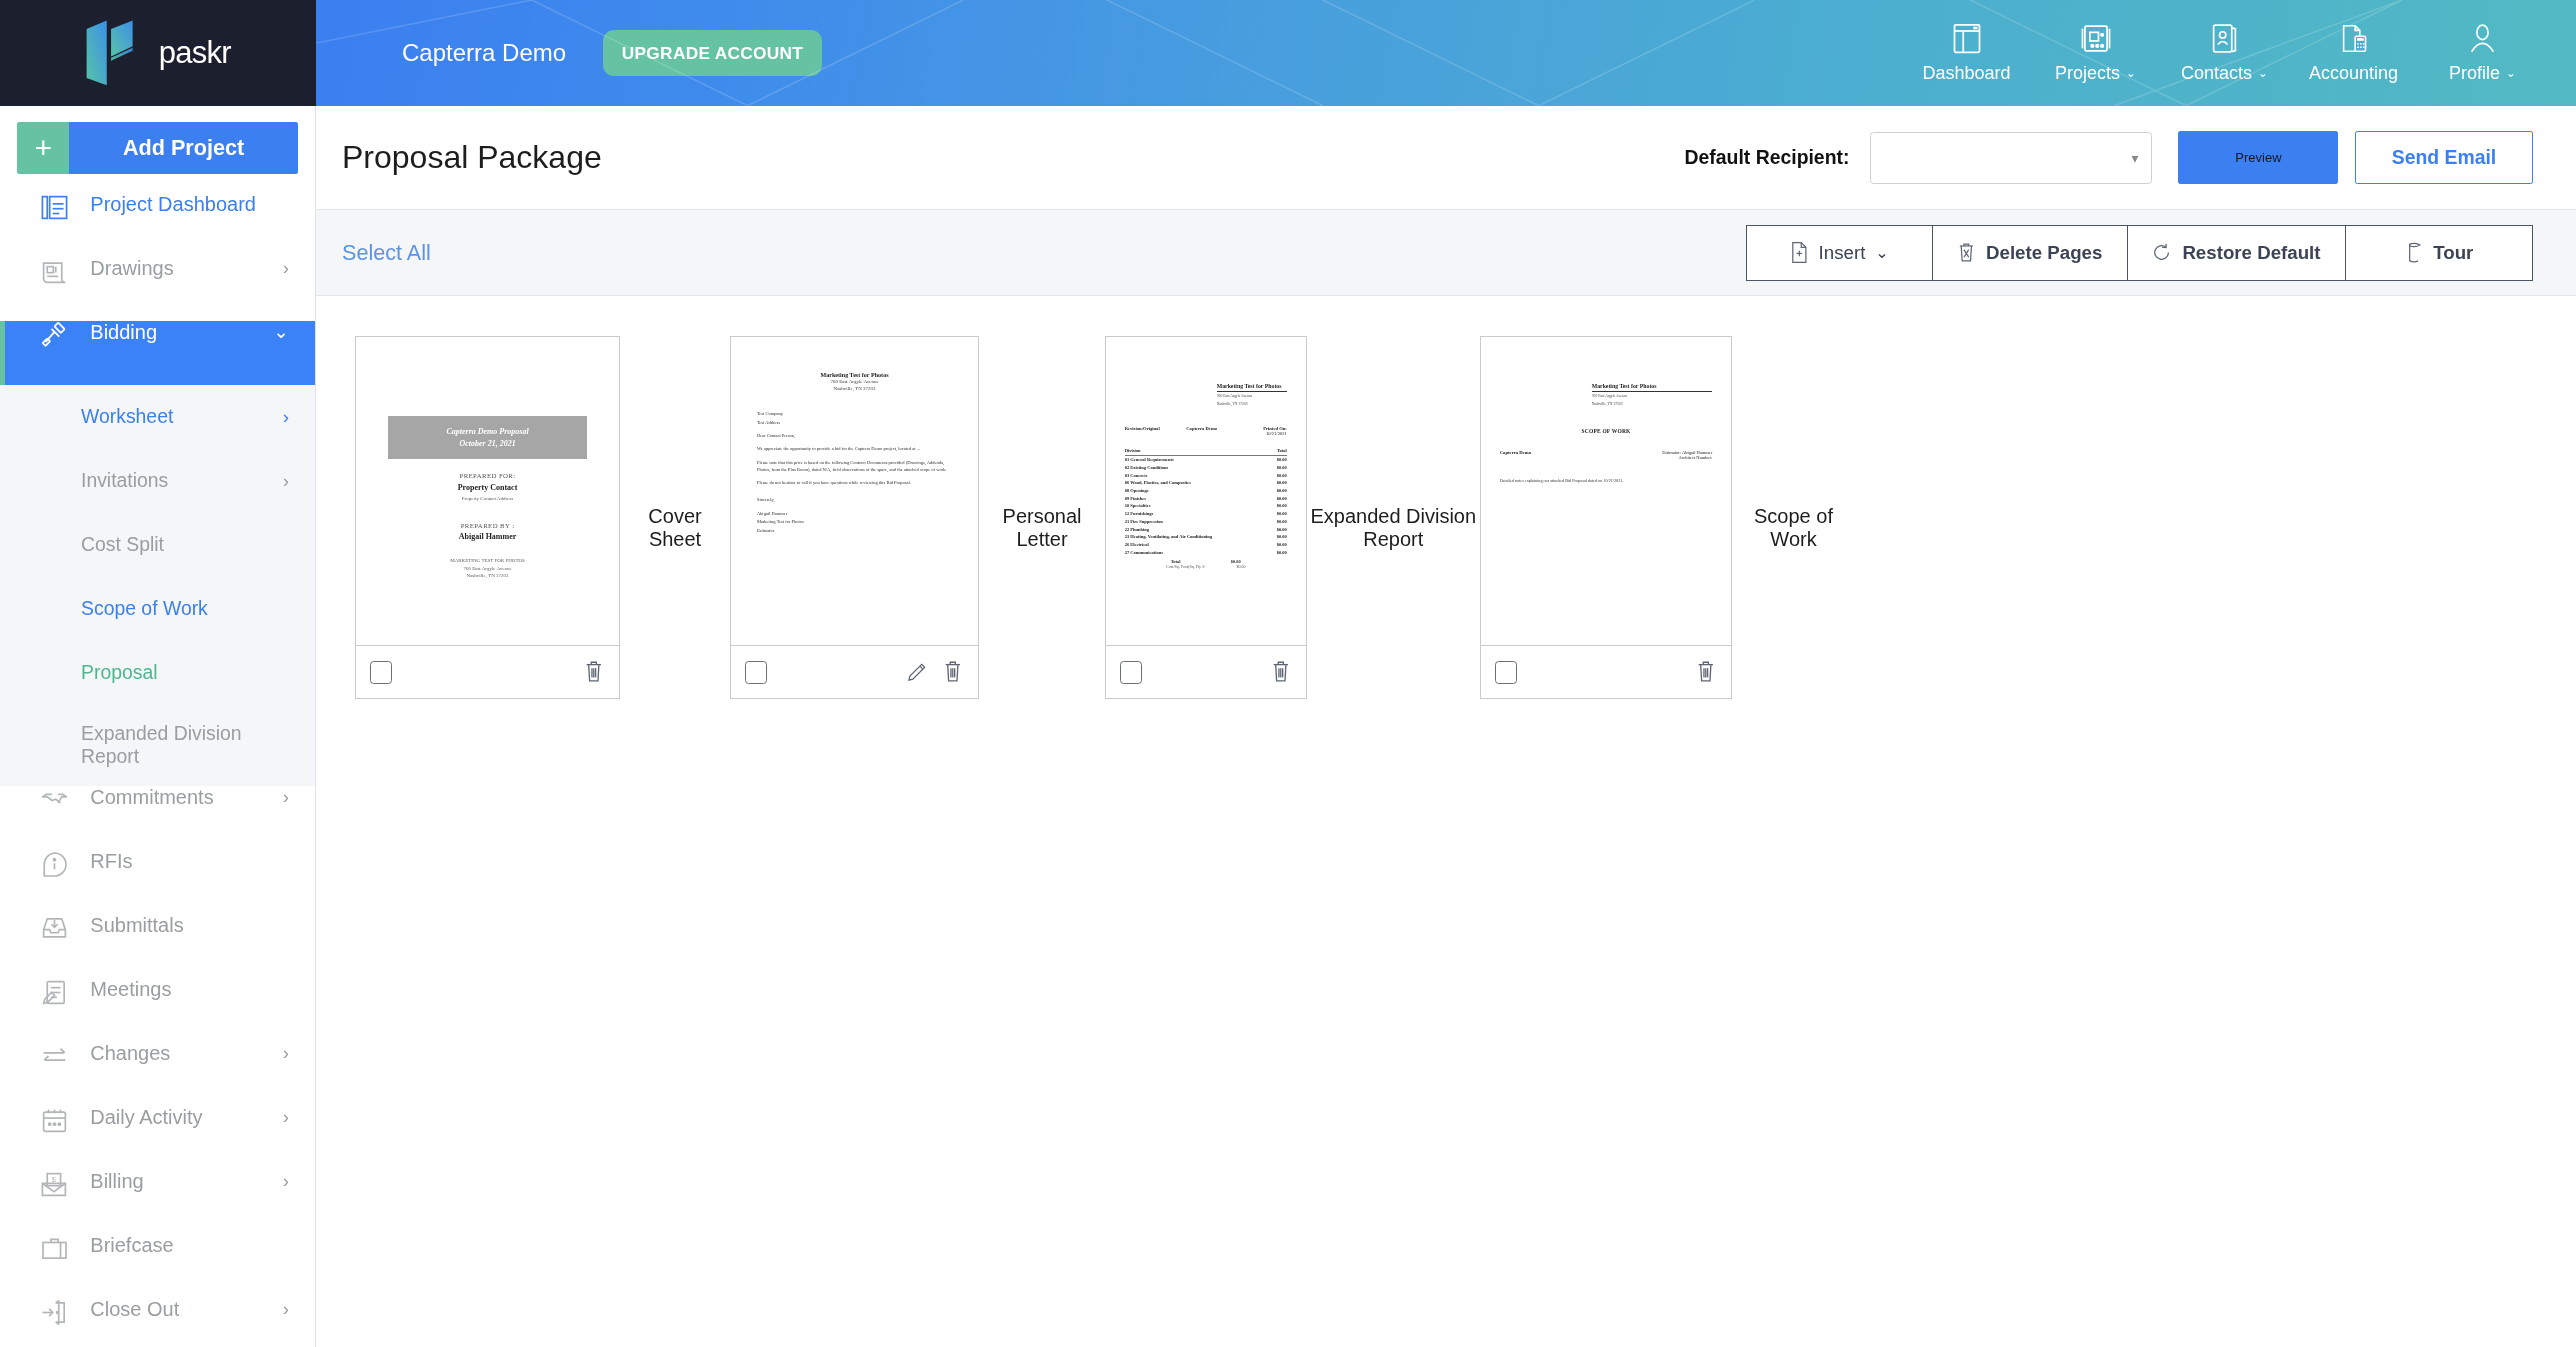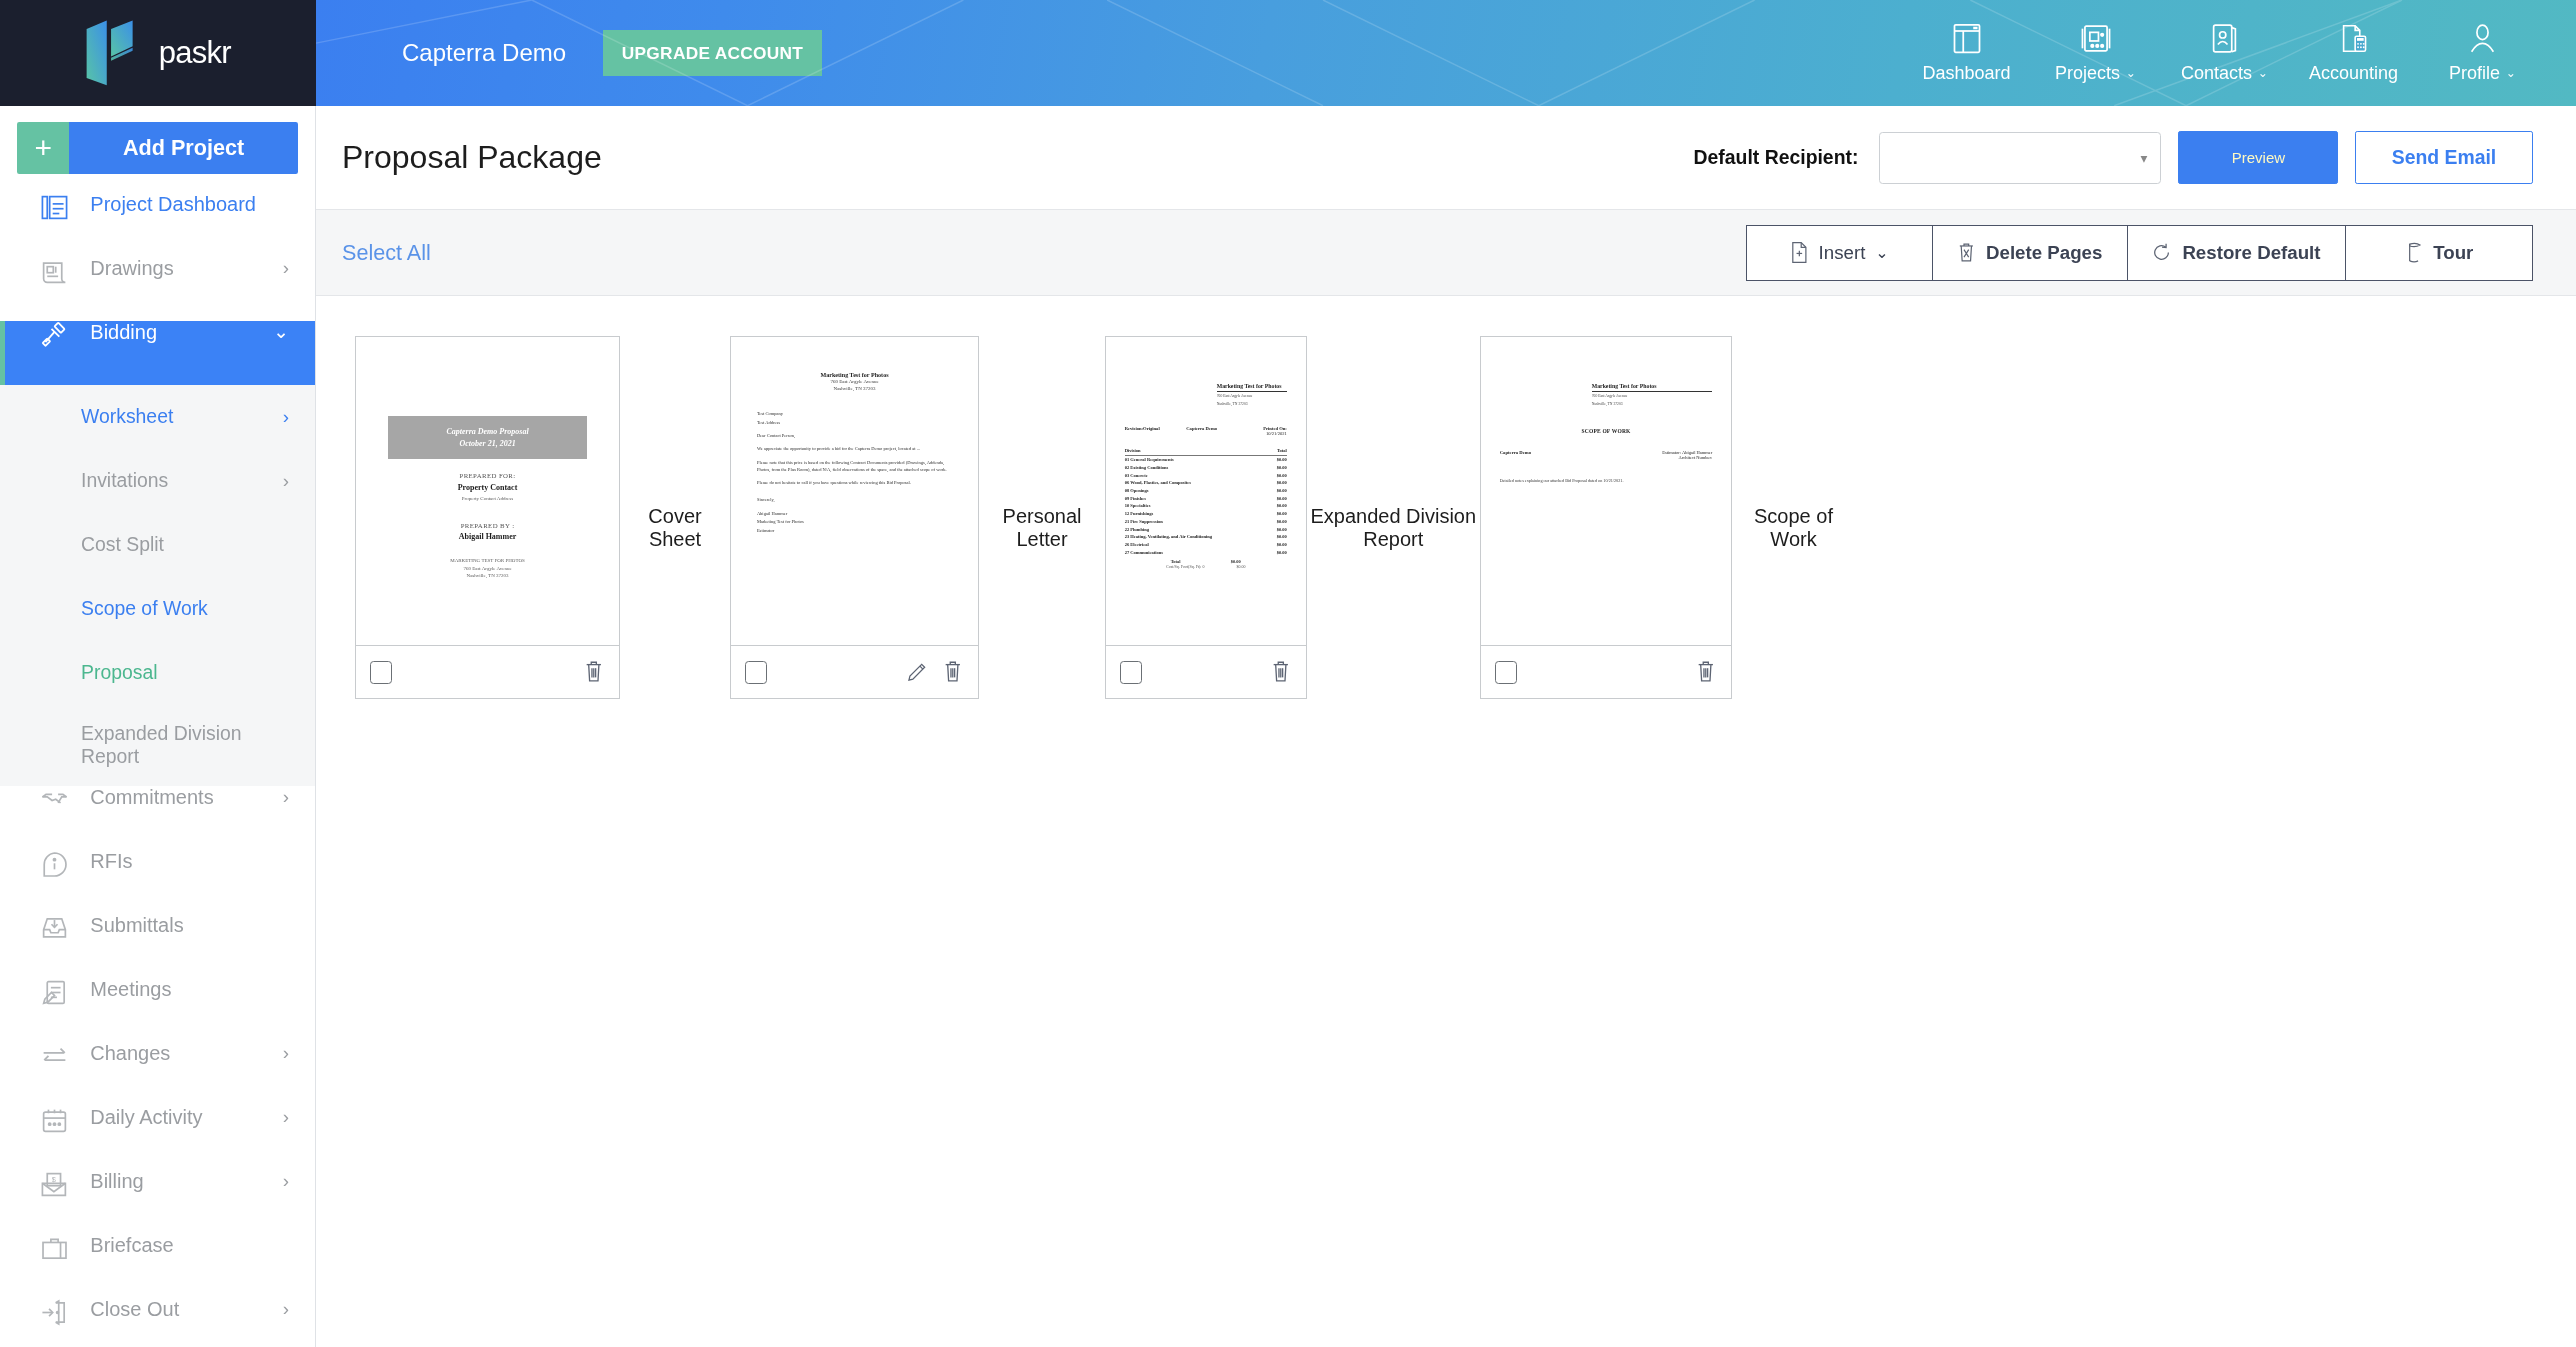--- a/index.html
+++ b/index.html
@@ -20,21 +20,21 @@
   .topnav {
     flex: 1; height: 106px; position: relative; overflow: hidden;
     background: linear-gradient(100deg,#3b7ff0 0%,#3f8bec 18%,#489ede 42%,#4cafcf 70%,#52b9c3 100%);
     display: flex; align-items: center;
   }
   .topnav .deco { position: absolute; inset: 0; pointer-events: none; opacity: .16; }
   .company-name { color: #fff; font-size: 24px; margin-left: 86px; white-space: nowrap; }
   .upgrade-btn {
     margin-left: 37px; background: #65c2a3; color: #fff; border: none;
     font-size: 17.3px; font-weight: 700; letter-spacing: 0.3px;
-    padding: 12.2px 18.7px; border-radius: 0; cursor: pointer;
+    padding: 12.2px 18.7px; border-radius: 11px; cursor: pointer;
     font-family: "Liberation Sans", sans-serif;
   }
   .topnav-items { margin-left: auto; display: flex; align-items: center; padding-right: 29px; }
   .topnav-item {
     display: flex; flex-direction: column; align-items: center; justify-content: center;
     color: #fff; width: 129px; cursor: pointer; gap: 7.2px;
   }
   .topnav-item .ico { height: 33px; display: flex; align-items: flex-end; }
   .topnav-label { font-size: 18px; display: flex; align-items: center; gap: 5.8px; white-space: nowrap; }
   .caret-sm { font-size: 12.2px; opacity: .95; }
@@ -79,23 +79,23 @@
   .page-title { font-size: 32px; color: #1d1d1d; font-weight: 400; }
   .head-right { margin-left: auto; display: flex; align-items: center; gap: 8px; }
   .recip-label { font-size: 19.4px; font-weight: 700; color: #111; margin-right: 13px; white-space: nowrap; }
   .recip-select {
     width: 282px; height: 52px; border: 0.7px solid #ccd0d4; border-radius: 3.6px;
     background: #fff; display: flex; align-items: center; padding: 0 13px; cursor: pointer;
   }
   .recip-value { flex: 1; font-size: 18px; color: #4a4a4a; }
   .recip-caret { font-size: 13.7px; color: #888; }
   .btn-preview {
-    height: 53px; min-width: 160px; background: #3b7ff0; color: #fef9c3; border: 0.7px solid #3b7ff0;
-    font-size: 15px; display: flex; align-items: center; justify-content: center;
-    margin-left: 9px; border-radius: 2.2px; cursor: pointer;
+    height: 53px; min-width: 160px; background: #3b7ff0; color: #0f172a; border: 0.7px solid #3b7ff0;
+    font-size: 13px; display: flex; align-items: center; justify-content: center;
+    margin-left: 18px; border-radius: 2.2px; cursor: pointer;
   }
   .btn-send {
     height: 53px; min-width: 178px; background: #fff; color: #3b7ff0; border: 0.7px solid #3b7ff0;
     font-size: 19.4px; font-weight: 700; display: flex; align-items: center; justify-content: center;
     margin-left: 8.6px; border-radius: 2.2px; cursor: pointer;
   }
   .subbar {
     height: 86px; background: #f5f6f7; border-bottom: 0.7px solid #e4e6e9;
     display: flex; align-items: center; padding: 0 43px 0 26px;
   }

